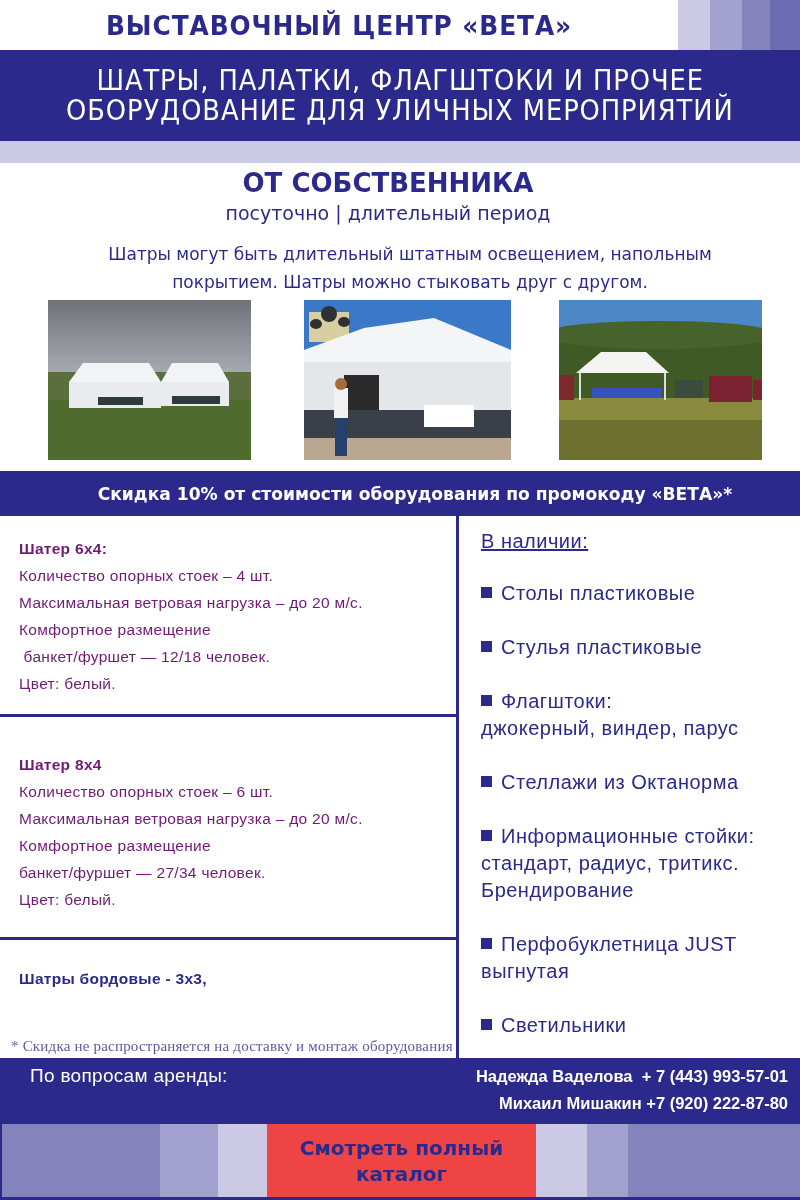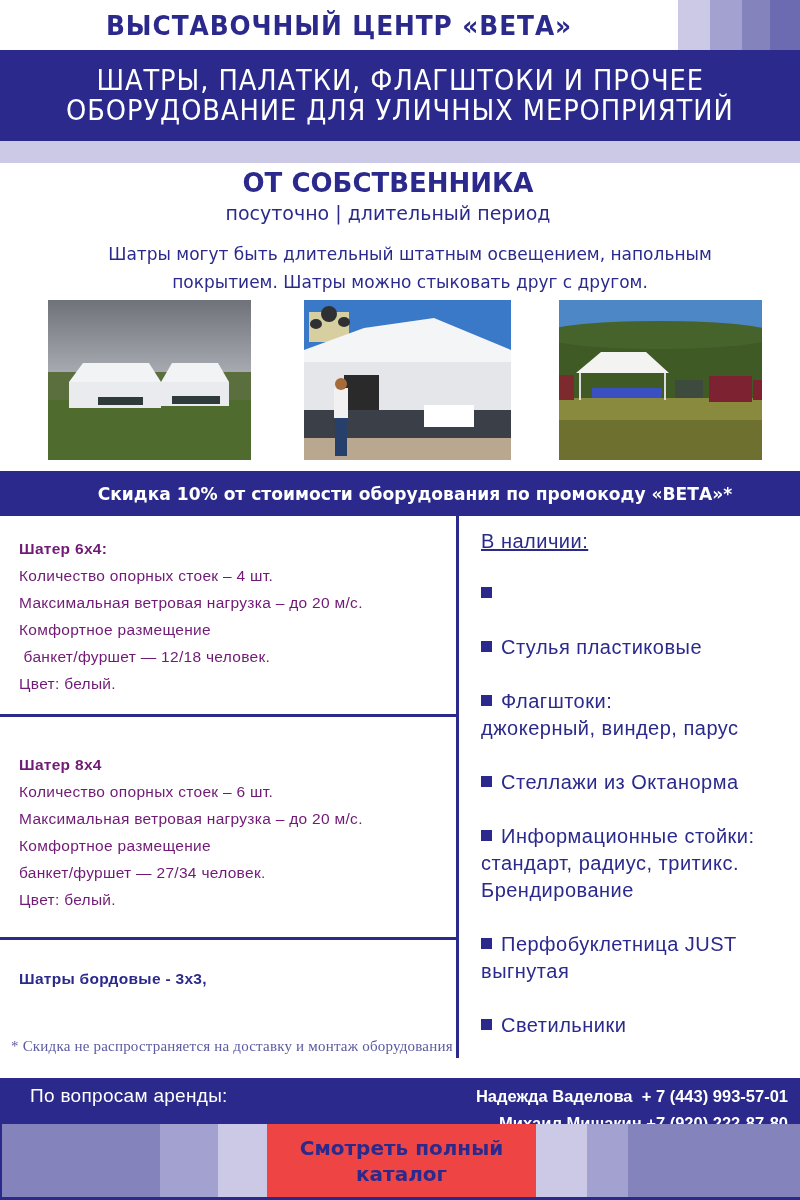--- a/index.html
+++ b/index.html
@@ -65,21 +65,21 @@
 
   .avail-title {
     left: 481px; top: 530px; font-size: 20px; color: #2b2a8c; text-decoration: underline;
     letter-spacing: 0.5px;
   }
   .avail-list { left: 481px; top: 580px; width: 319px; }
   .avail-item { position: absolute; left: 0; font-size: 20px; line-height: 27px; letter-spacing: 0.5px; color: #2b2a8c; white-space: nowrap; }
   .bullet { display: inline-block; width: 11px; height: 11px; background: #2b2a8c; margin-right: 9px; vertical-align: 2px; }
 
   .contacts {
-    left: 0; top: 1058px; width: 800px; height: 66px; background: #2b2a8c; color: #fff; margin-top: 20px;
+    left: 0; top: 1058px; width: 800px; height: 66px; background: #2b2a8c; color: #fff;
   }
   .contacts .label { position: absolute; left: 30px; top: 7px; font-size: 19px; letter-spacing: 0.3px; }
   .contacts .person { position: absolute; right: 12px; font-size: 16.5px; font-weight: bold; white-space: nowrap; }
 
   .bottom-row { left: 0; top: 1124px; width: 800px; height: 76px; border-left: 2px solid #2b2a8c; border-bottom: 3px solid #2b2a8c; }
   .bblock { position: absolute; top: 0; height: 100%; }
   .catalog-btn {
     position: absolute; left: 265px; top: 0; width: 269px; height: 100%; background: #ef4444;
     display: flex; flex-direction: column; align-items: center; justify-content: center;
     font-family: "DejaVu Sans", sans-serif; font-weight: bold; font-size: 20px; line-height: 26px; color: #2b2a8c;
@@ -187,21 +187,21 @@
   <span class="spec-line">Комфортное размещение</span>
   <span class="spec-line">банкет/фуршет — 27/34 человек.</span>
   <span class="spec-line">Цвет: белый.</span>
 </div>
 <div class="abs burgundy">Шатры бордовые - 3х3,</div>
 <div class="abs footnote">* Скидка не распространяется на доставку и монтаж оборудования</div>
 
 <div class="abs avail-title">В наличии:</div>
 <div class="abs avail-list">
   <div class="avail-item" style="top:0px;">
-    <span class="bullet"></span>
+    <span class="bullet"></span><span>Столы пластиковые</span>
   </div>
   <div class="avail-item" style="top:54px;">
     <span class="bullet"></span><span>Стулья пластиковые</span>
   </div>
   <div class="avail-item" style="top:108px;">
     <span class="bullet"></span><span>Флагштоки:</span><br>
     <span>джокерный, виндер, парус</span>
   </div>
   <div class="avail-item" style="top:189px;">
     <span class="bullet"></span><span>Стеллажи из Октанорма</span>

